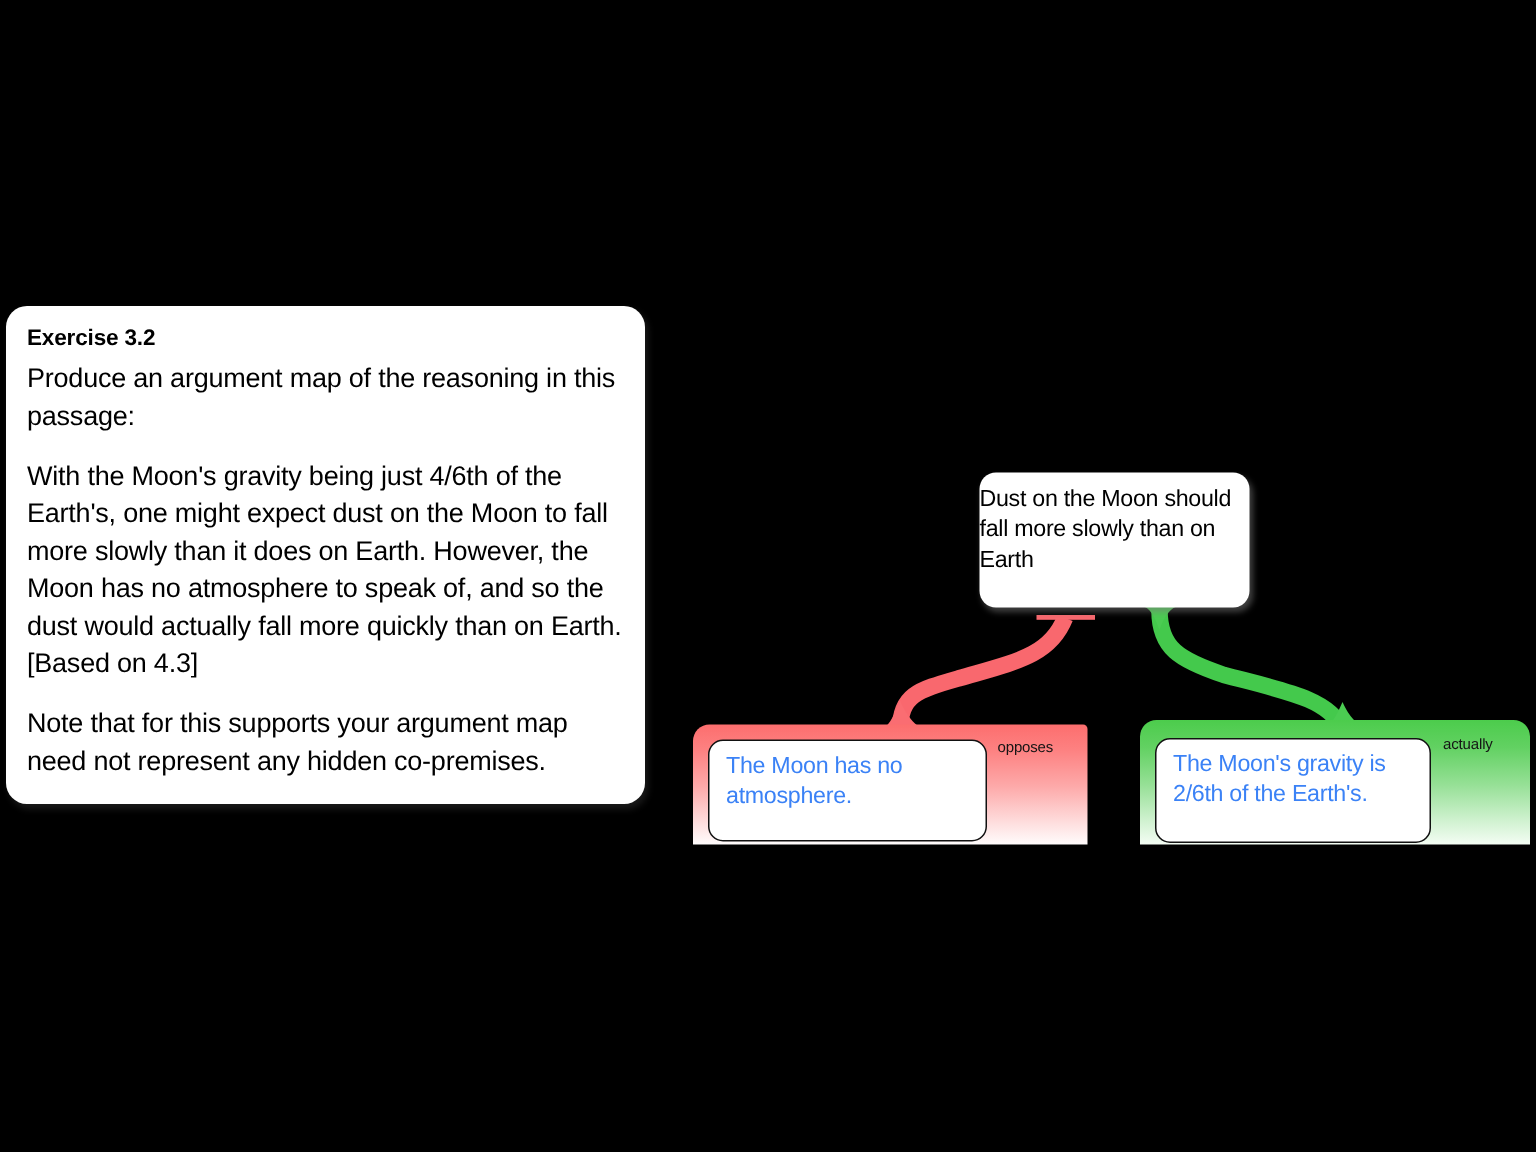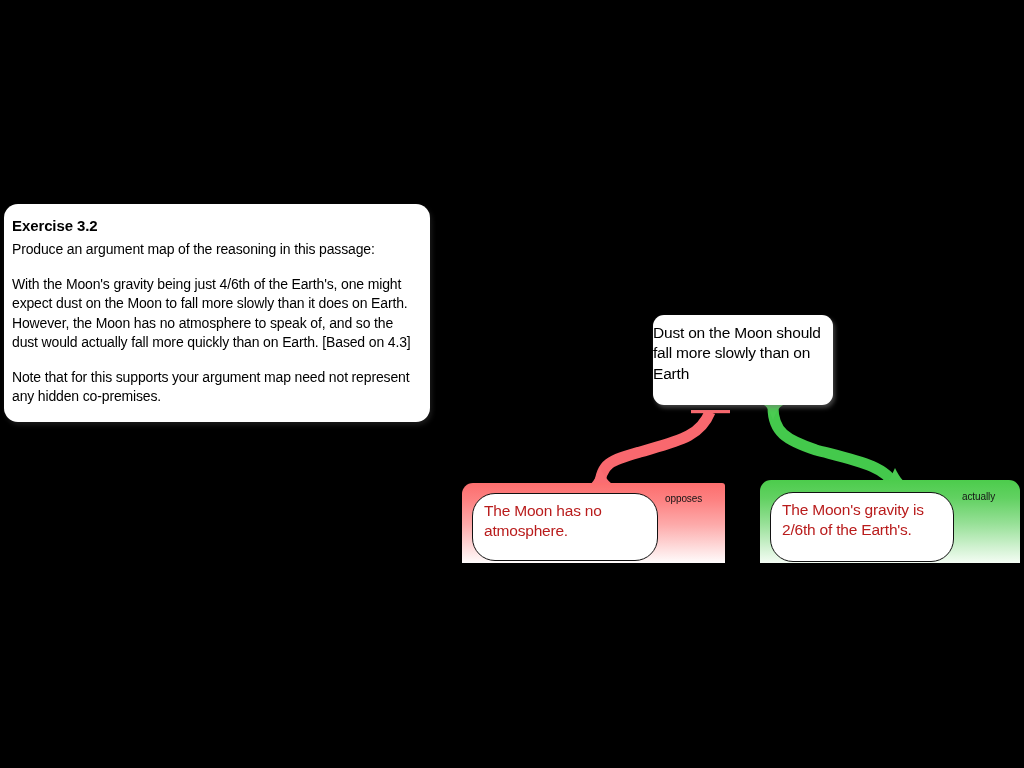--- a/index.html
+++ b/index.html
@@ -19,33 +19,33 @@
 
   
   #exercise-card {
     position: absolute;
     left: 4px;
     top: 204px;
     width: 426px;
     box-sizing: border-box;
     background: #ffffff;
     border-radius: 14px;
-    padding: 12px 14px 16px 8px;
+    padding: 12px 14px 16px 14px;
     color: #000000;
     box-shadow: 2px 3px 5px rgba(255,255,255,0.10);
   }
   #exercise-title {
     font-size: 15px;
     font-weight: bold;
     line-height: 1.35;
     margin: 0 0 4px 0;
     letter-spacing: -0.1px;
   }
   .exercise-para {
-    font-size: 14px;
+    font-size: 18px;
     line-height: 1.39;
     margin: 0;
     letter-spacing: -0.15px;
   }
   .exercise-gap { height: 15px; }
 
   
   #argument-map {
     position: absolute;
     left: 0;
@@ -102,22 +102,22 @@
     border-top-left-radius: 11px;
     border-top-right-radius: 11px;
     background: linear-gradient(to bottom, #4ccc4c 0%, #62d162 22%, #96e096 52%, #d2f2d2 82%, #f4fdf4 100%);
   }
 
   .reason-box {
     position: absolute;
     box-sizing: border-box;
     background: #ffffff;
     border: 1.2px solid #111111;
-    border-radius: 23px;
-    color: #b91c1c;
+    border-radius: 10px;
+    color: #3b82f6;
     font-size: 15.5px;
     line-height: 1.31;
     letter-spacing: -0.2px;
     padding: 7px 9px 0 11px;
   }
   #opposes-box {
     left: 472px;
     top: 493px;
     width: 186px;
     height: 68px;

